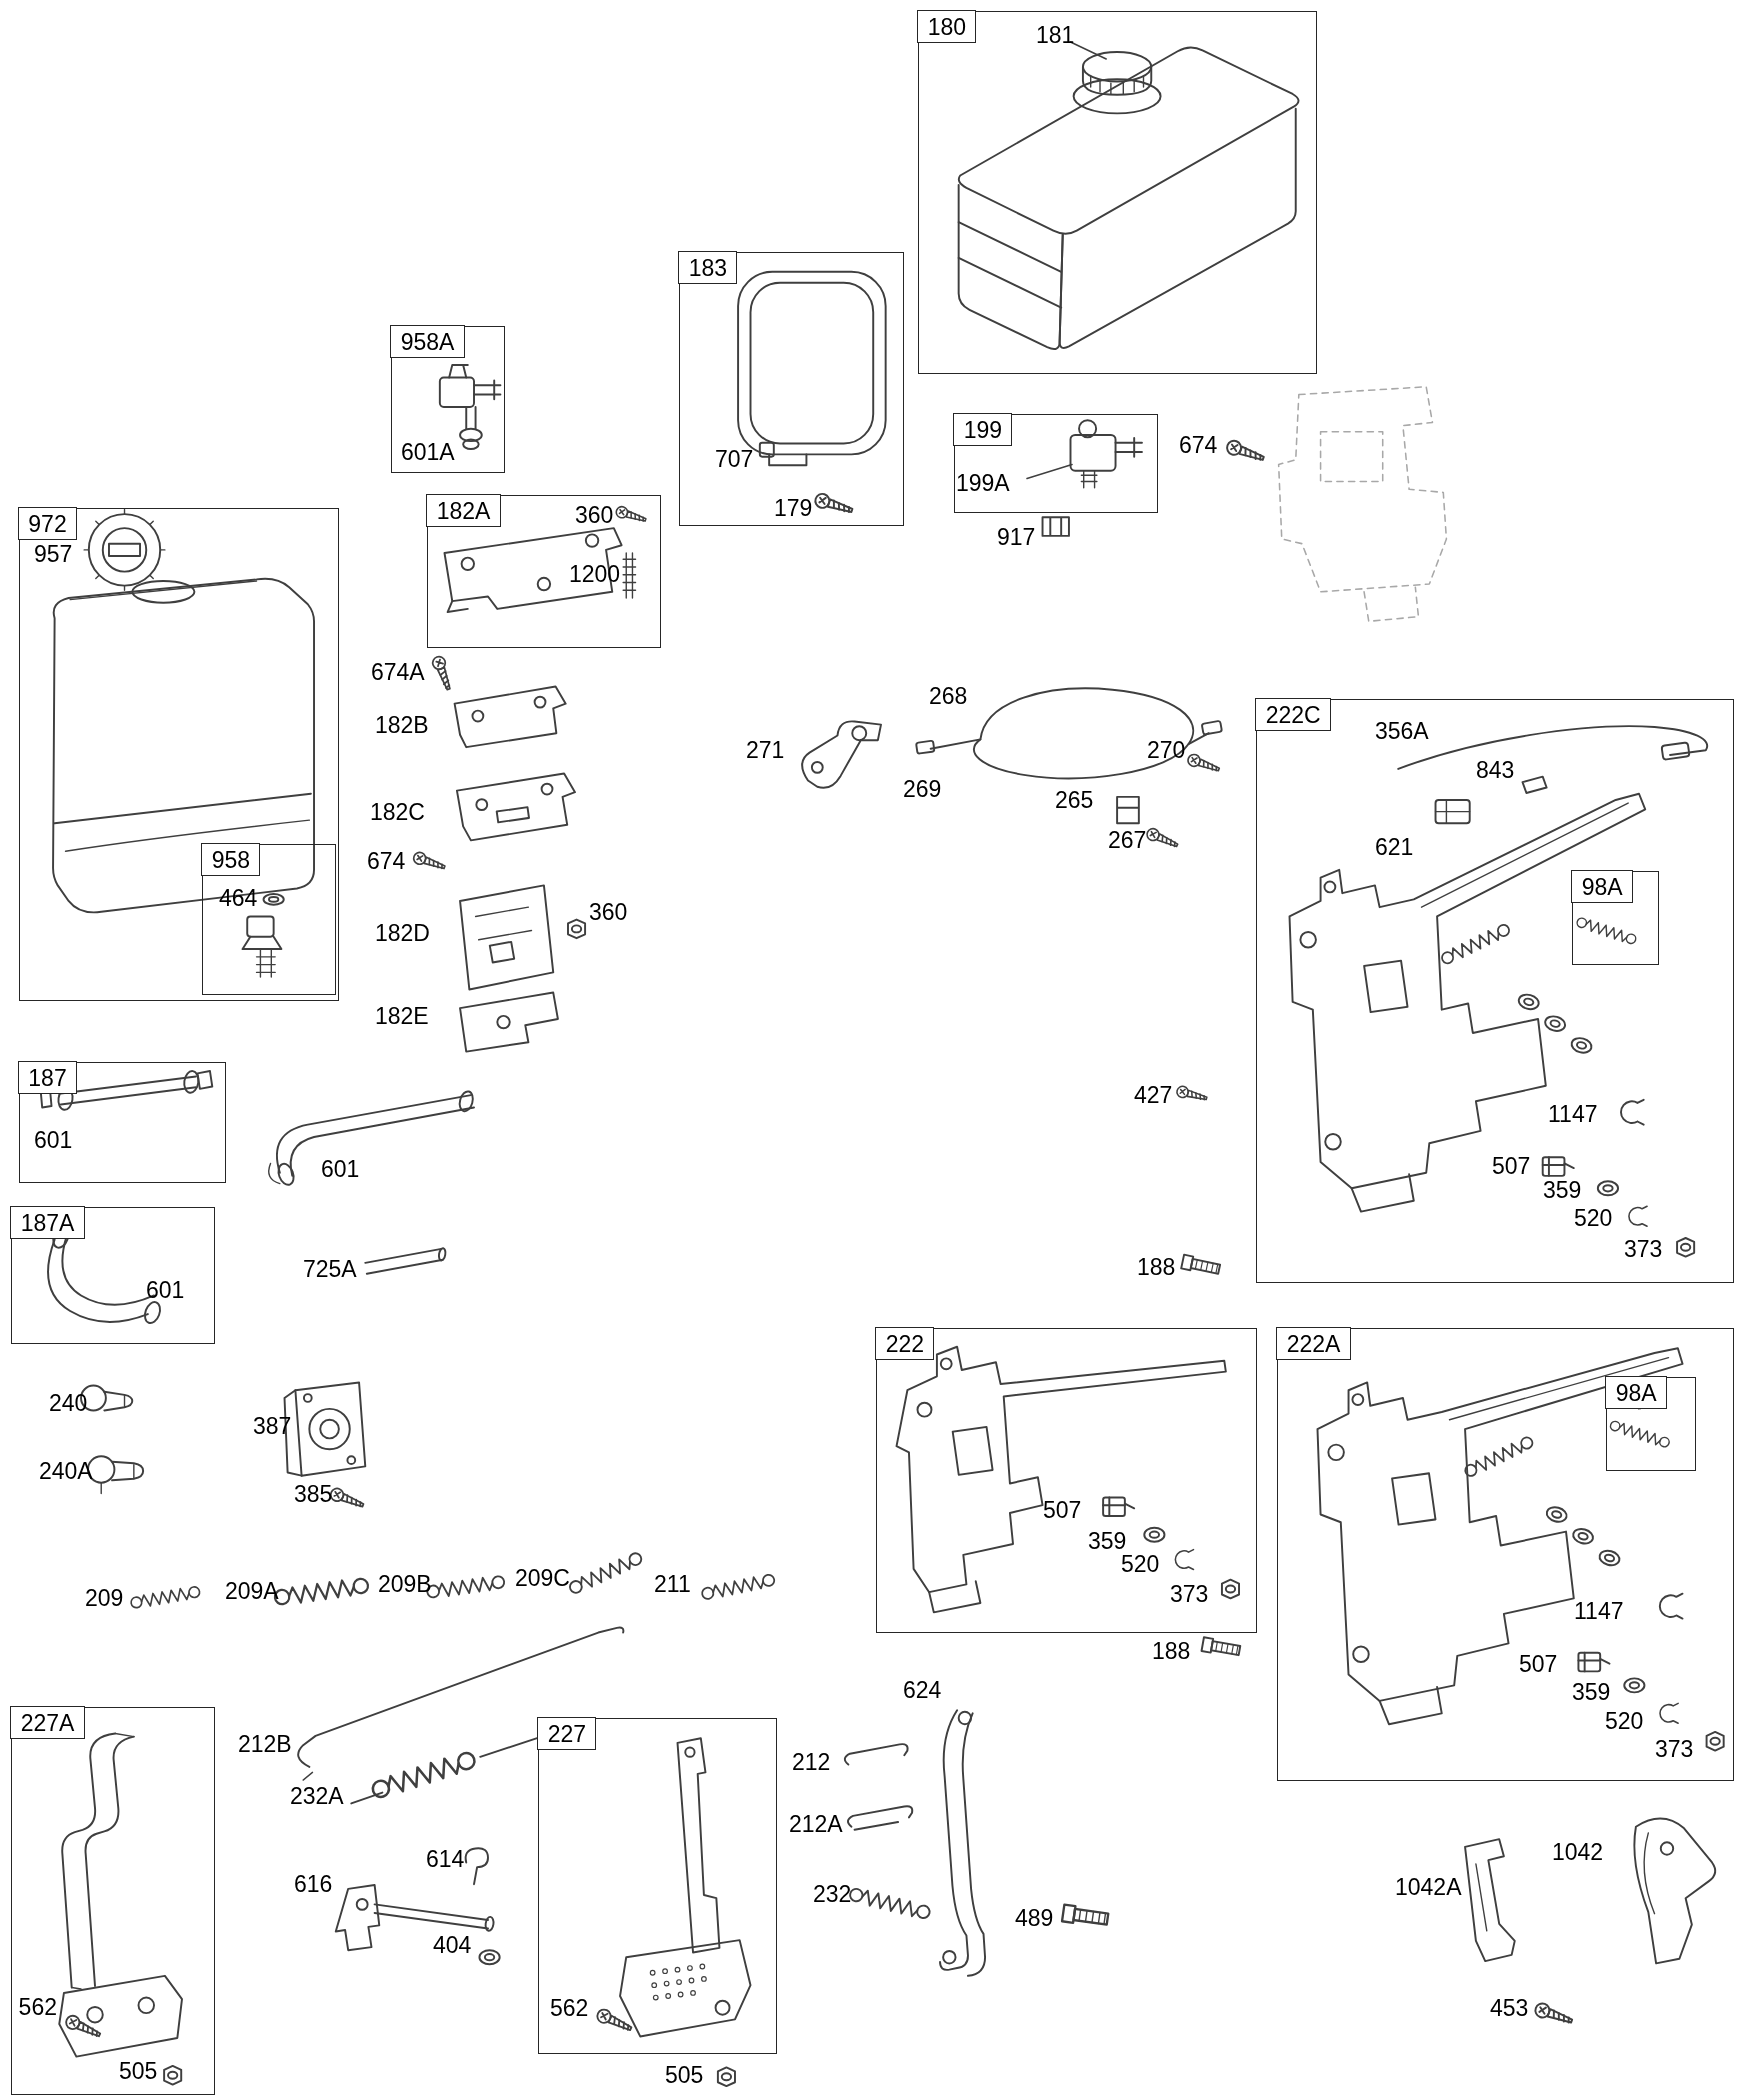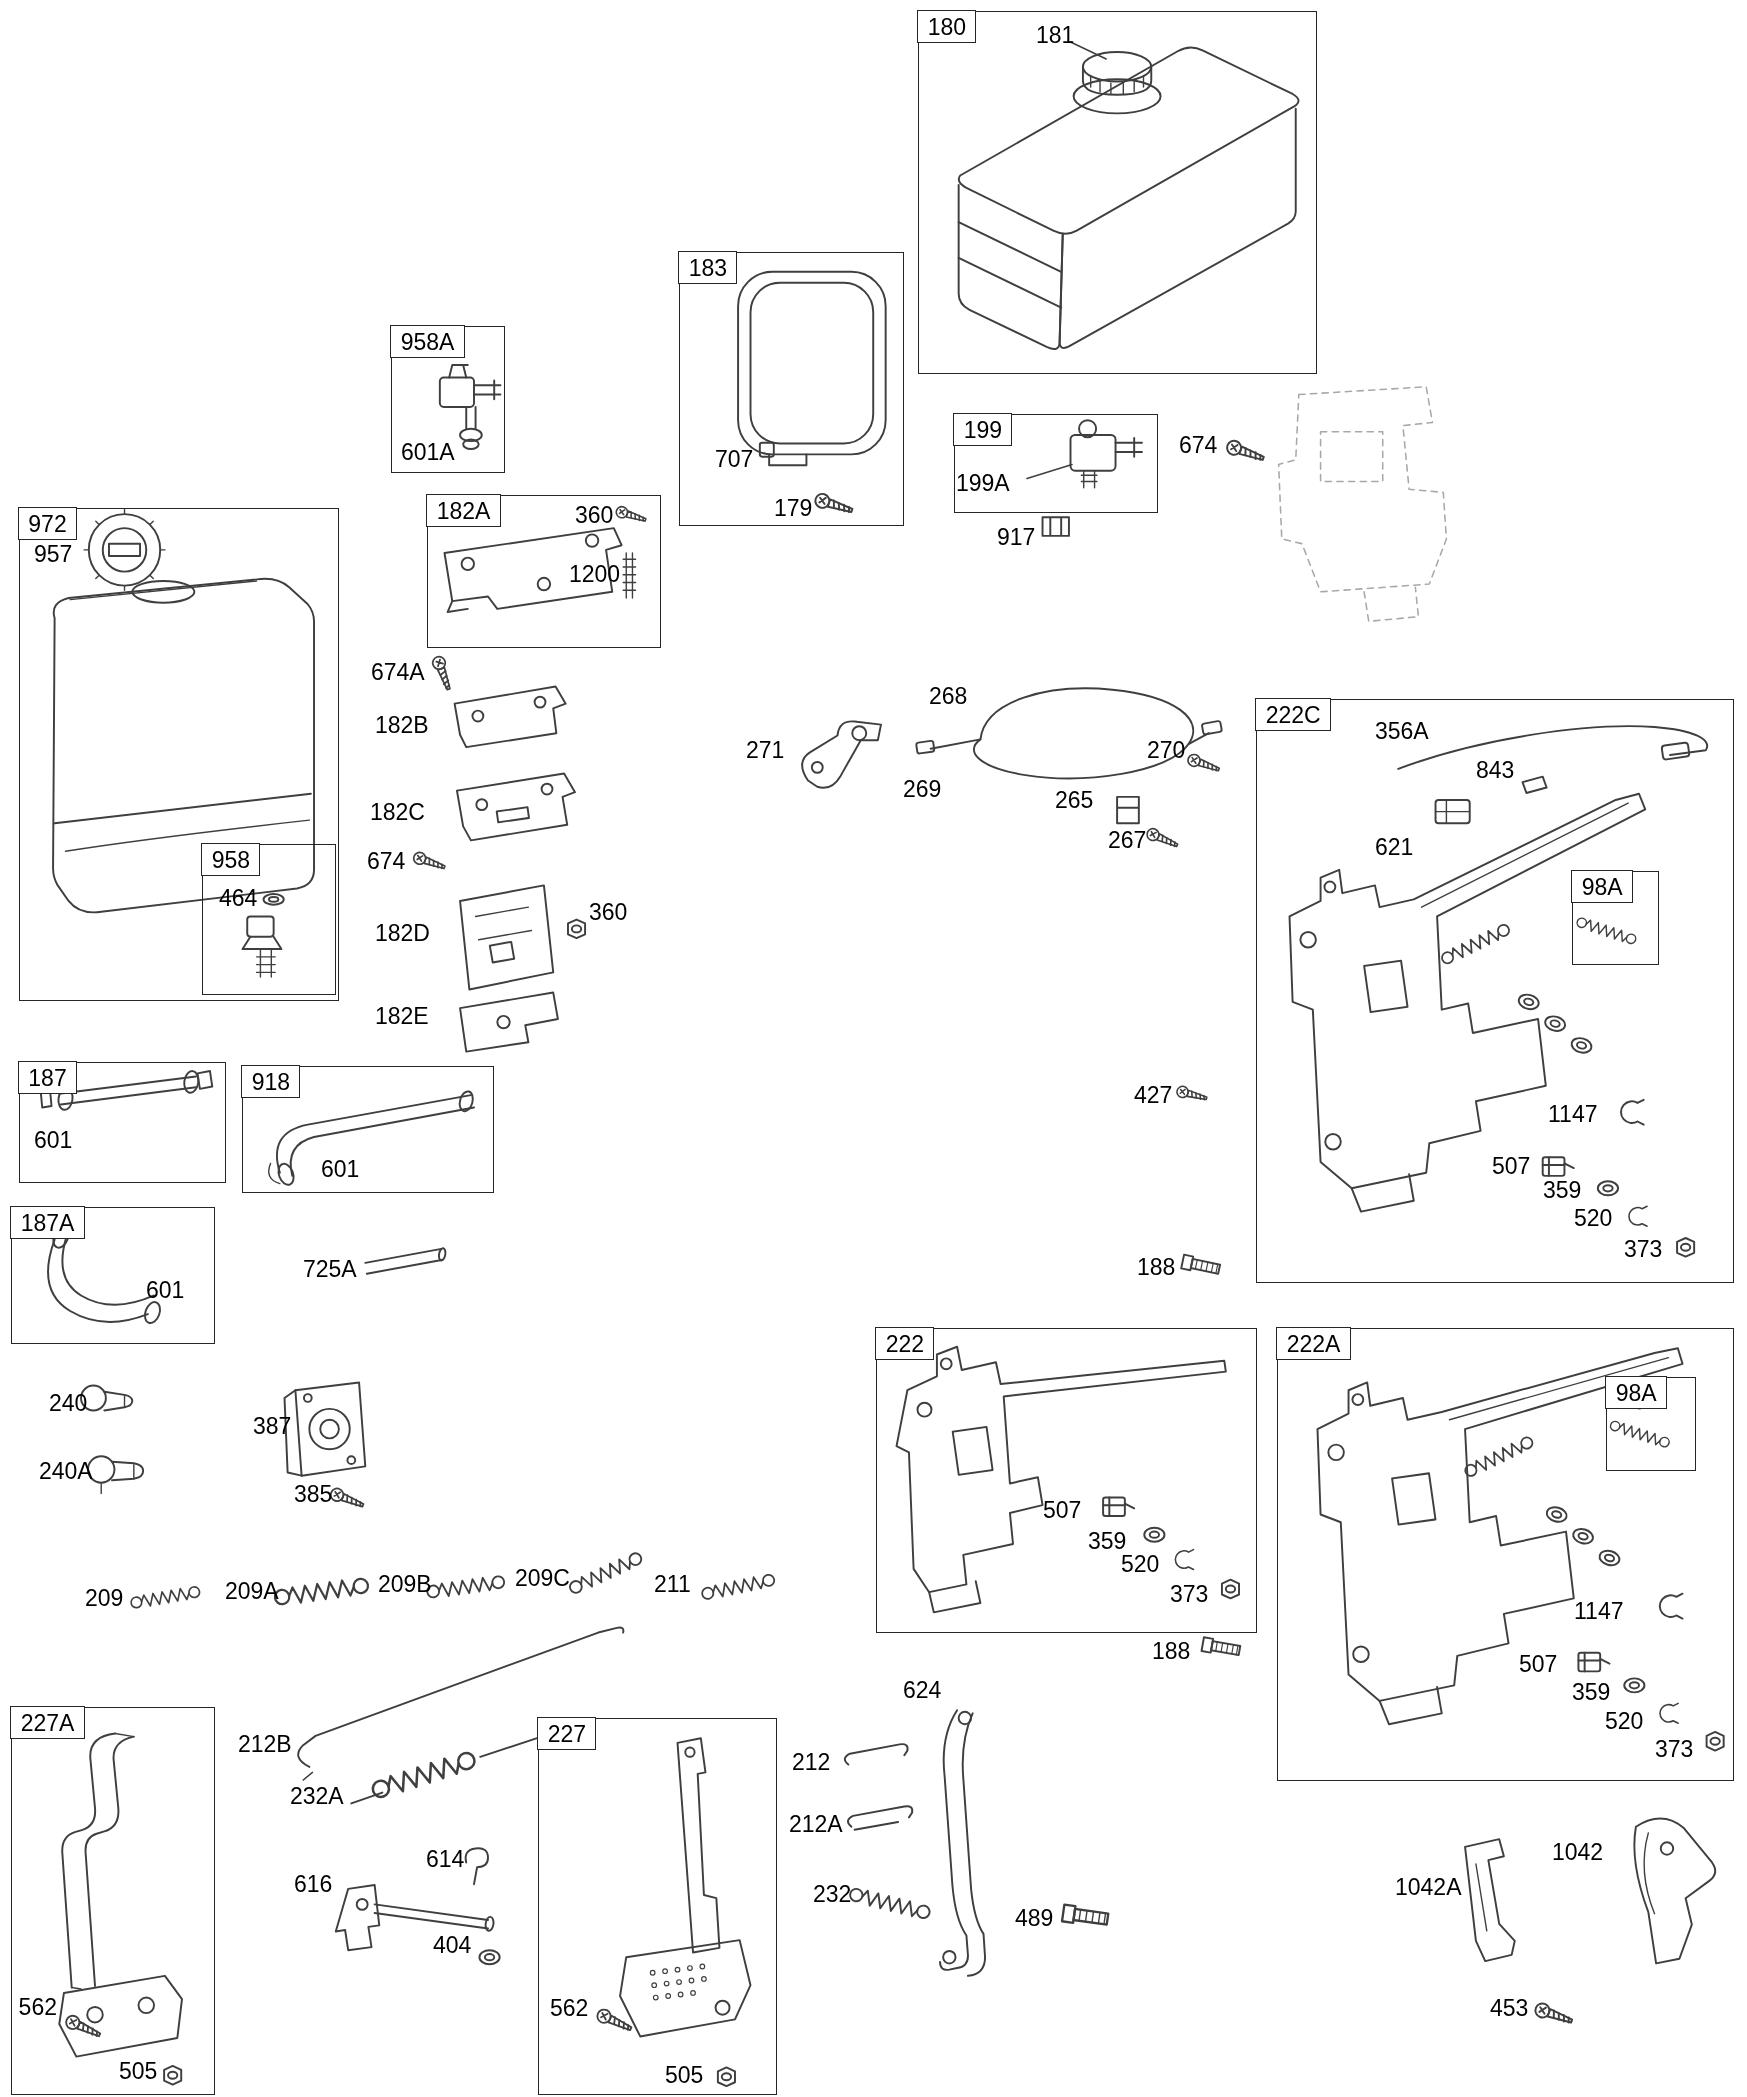--- a/index.html
+++ b/index.html
@@ -394,39 +394,36 @@
       </div>
       <div class="group-box" style="left: 1256px; top: 699px; width: 478px; height: 584px;">
         <span class="group-tab">222C</span>
       </div>
       <div class="group-box" style="left: 1572px; top: 871px; width: 87px; height: 94px;">
         <span class="group-tab">98A</span>
       </div>
       <div class="group-box" style="left: 18.6px; top: 1062px; width: 207px; height: 121px;">
         <span class="group-tab">187</span>
       </div>
-      <div class="group-box" style="left: 242px; top: 1066px; width: 252px; height: 127px;">
-        <span class="group-tab">918</span>
-      </div>
       <div class="group-box" style="left: 11px; top: 1207px; width: 204px; height: 137px;">
         <span class="group-tab">187A</span>
       </div>
       <div class="group-box" style="left: 876px; top: 1328px; width: 381px; height: 305px;">
         <span class="group-tab">222</span>
       </div>
       <div class="group-box" style="left: 1277px; top: 1328px; width: 457px; height: 453px;">
         <span class="group-tab">222A</span>
       </div>
       <div class="group-box" style="left: 1606px; top: 1377px; width: 90px; height: 94px;">
         <span class="group-tab">98A</span>
       </div>
       <div class="group-box" style="left: 11px; top: 1707px; width: 204px; height: 388px;">
         <span class="group-tab">227A</span>
       </div>
-      <div class="group-box" style="left: 538px; top: 1718px; width: 239px; height: 377px;">
+      <div class="group-box" style="left: 538px; top: 1718px; width: 239px; height: 336px;">
         <span class="group-tab">227</span>
       </div>
       <span class="part-label" style="left: 1036px; top: 23px;">181</span>
       <span class="part-label" style="left: 715px; top: 447px;">707</span>
       <span class="part-label" style="left: 774px; top: 496px;">179</span>
       <span class="part-label" style="left: 401px; top: 440px;">601A</span>
       <span class="part-label" style="left: 34px; top: 542px;">957</span>
       <span class="part-label" style="left: 219px; top: 886px;">464</span>
       <span class="part-label" style="left: 575px; top: 503px;">360</span>
       <span class="part-label" style="left: 569px; top: 562px;">1200</span>

